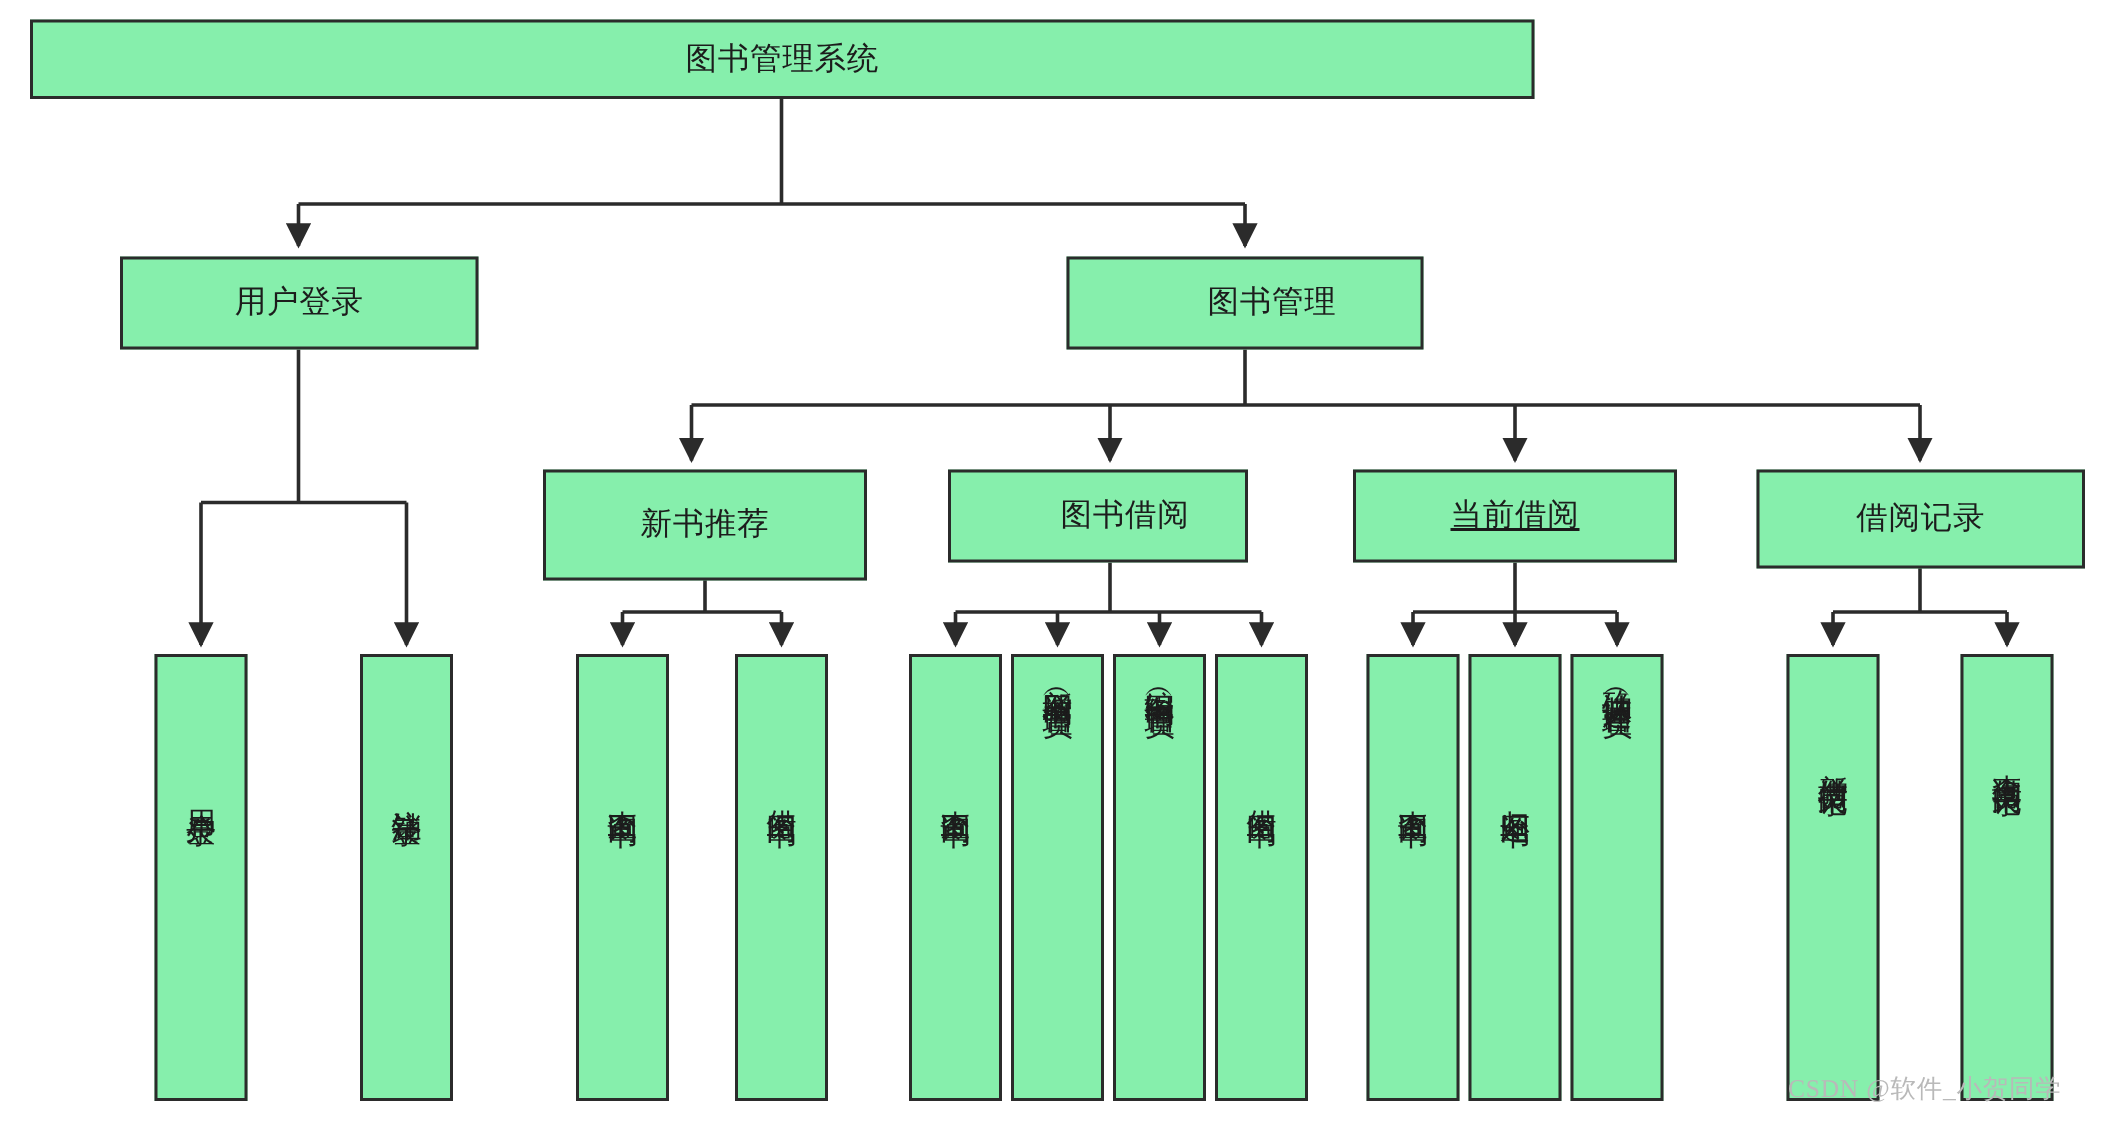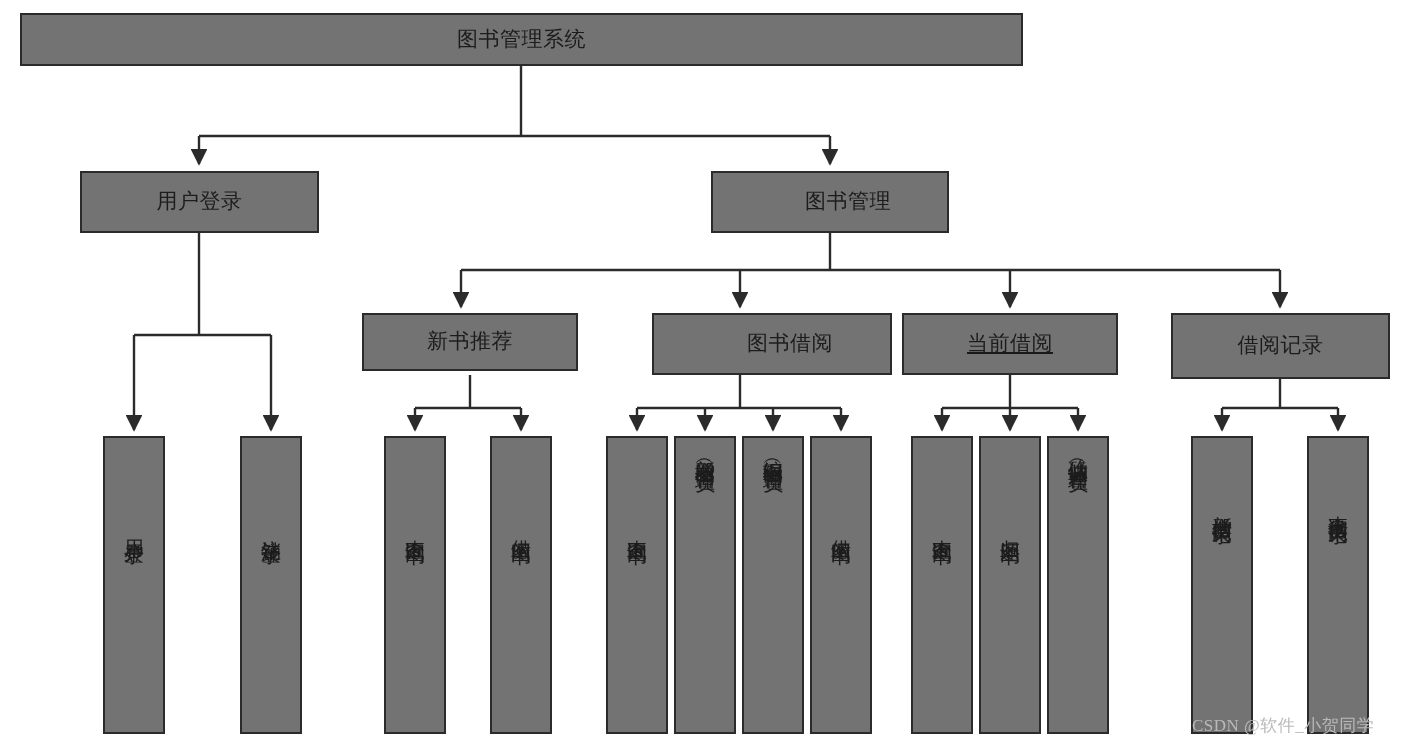--- a/index.html
+++ b/index.html
@@ -19,21 +19,21 @@
   #diagram-root {
     position: absolute;
     left: 0;
     top: 0;
     width: 1405px;
     height: 747px;
   }
   .node {
     position: absolute;
     box-sizing: border-box;
-    background: #737373;
+    background: #86efac;
     border: 2px solid #2b2b2b;
     display: flex;
     align-items: center;
     justify-content: center;
     overflow: hidden;
   }
   .node .node-label {
     font-size: 21px;
     line-height: 1.22;
     letter-spacing: 0.5px;
@@ -139,24 +139,24 @@
     <span class="node-label">图书管理系统</span>
   </div>
 
   <div class="node" style="left:80px; top:171px; width:239px; height:62px;">
     <span class="node-label">用户登录</span>
   </div>
   <div class="node" style="left:711px; top:171px; width:238px; height:62px;padding-left:36px;">
     <span class="node-label">图书管理</span>
   </div>
 
-  <div class="node" style="left:362px; top:313px; width:216px; height:58px;">
+  <div class="node" style="left:362px; top:313px; width:216px; height:74px;">
     <span class="node-label">新书推荐</span>
   </div>
-  <div class="node" style="left:652px; top:313px; width:240px; height:62px;padding-left:36px;">
+  <div class="node" style="left:632px; top:313px; width:200px; height:62px;padding-left:36px;">
     <span class="node-label">图书借阅</span>
   </div>
   <div class="node" style="left:902px; top:313px; width:216px; height:62px;text-decoration:underline;">
     <span class="node-label">当前借阅</span>
   </div>
   <div class="node" style="left:1171px; top:313px; width:219px; height:66px;">
     <span class="node-label">借阅记录</span>
   </div>
 
   <div class="node vertical pad-top" style="left:103px; top:436px; width:62px; height:298px;">

